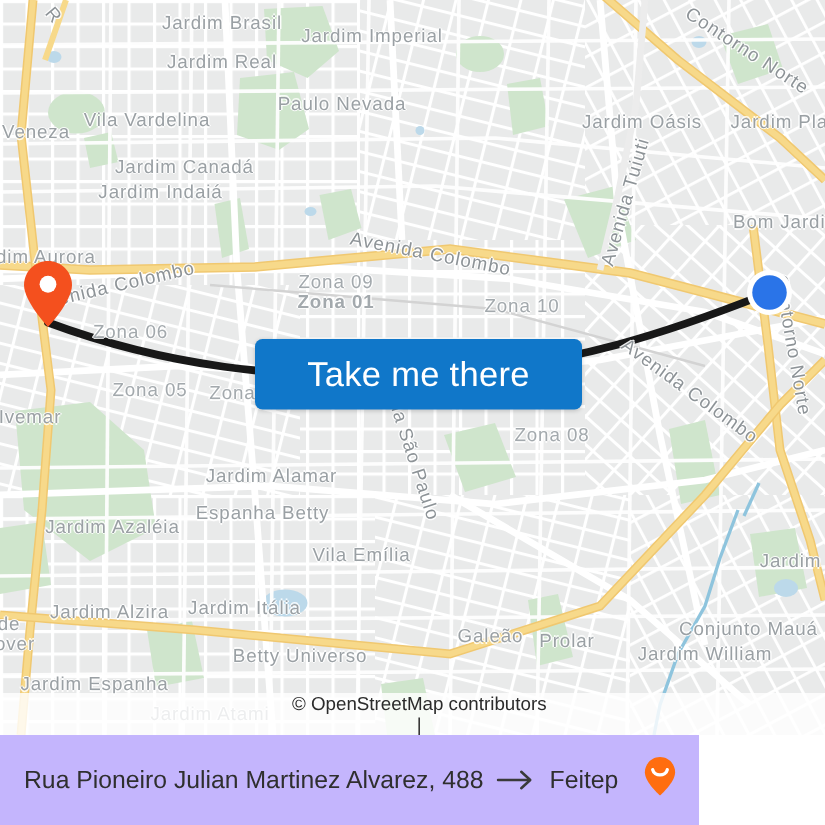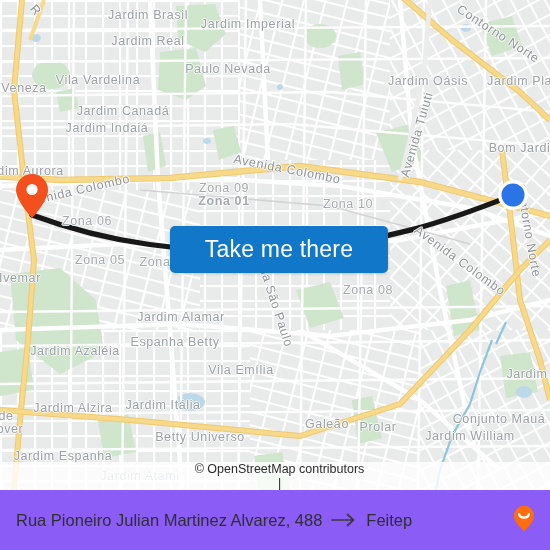--- a/index.html
+++ b/index.html
@@ -134,23 +134,23 @@
     font-size: 12.5px;
     color: #2b2b2b;
     padding: 0 4px;
   }
 
   
   .footer {
     position: absolute;
     left: 0;
     top: 490px;
-    width: 550px;
+    width: 466px;
     height: 60px;
-    background: #8b5cf6;
+    background: #c4b5fd;
     display: flex;
     align-items: center;
     box-sizing: border-box;
     padding: 0 14px 0 16px;
   }
   .route-text {
     display: flex;
     align-items: center;
     flex: 1 1 auto;
     min-width: 0;

